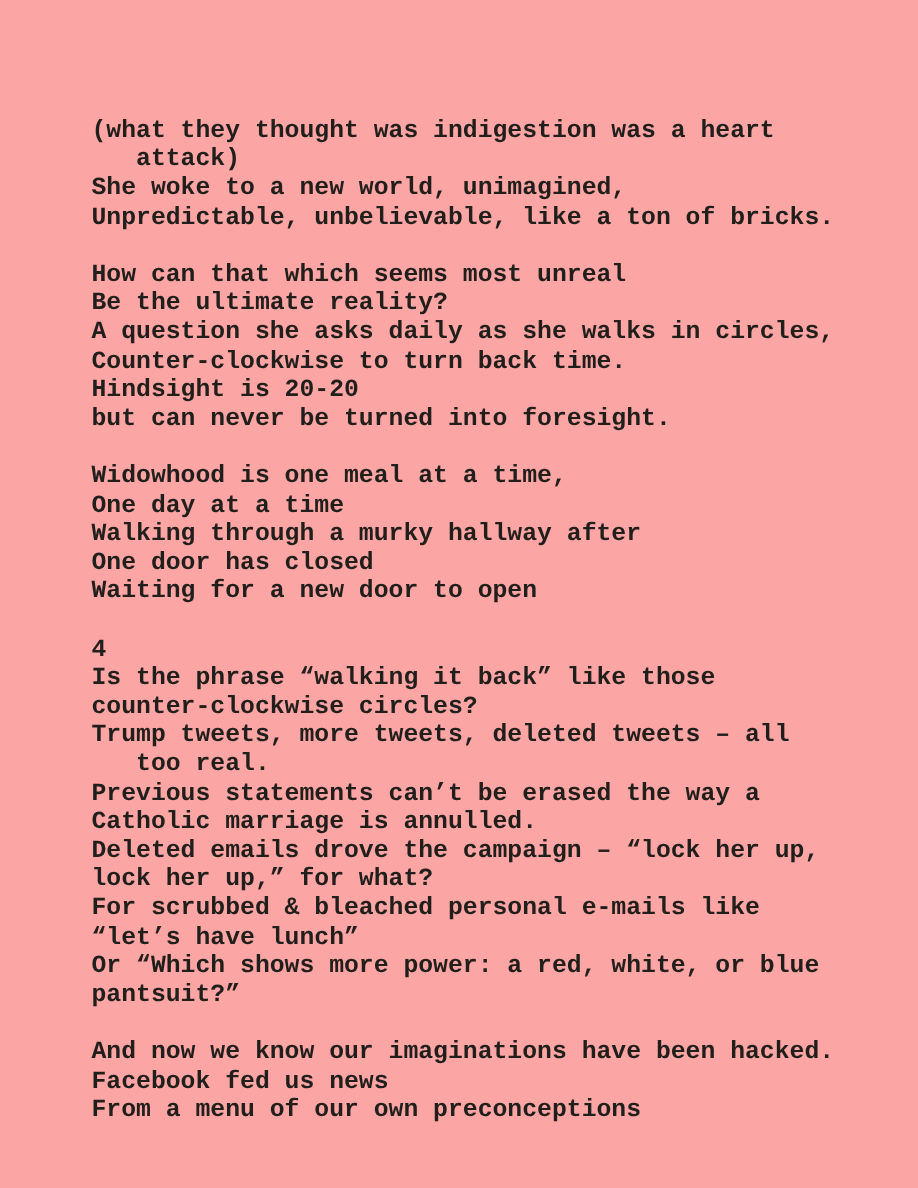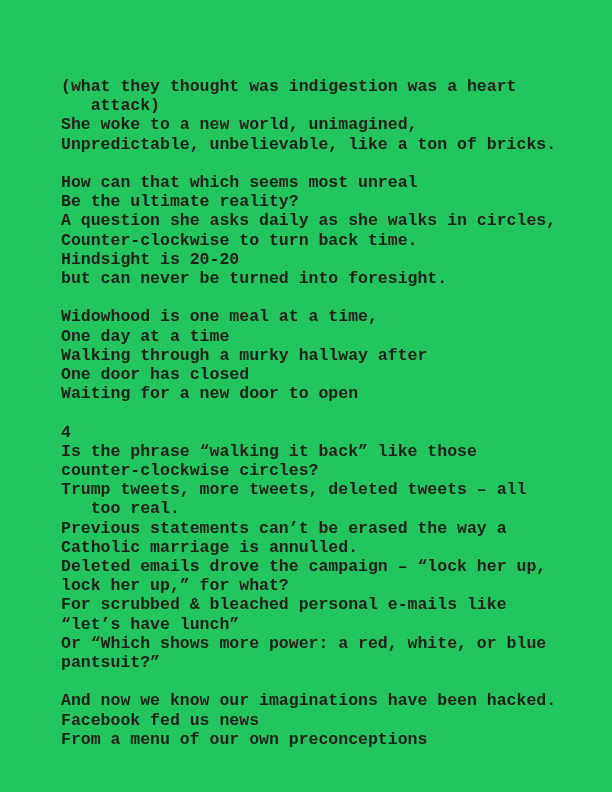--- a/index.html
+++ b/index.html
@@ -10,21 +10,21 @@
     width: 612px;
     height: 792px;
     position: relative;
     overflow: hidden;
     background: #f8f5e2;
     font-family: "Liberation Mono", "DejaVu Sans Mono", monospace;
   }
   .page {
     position: absolute;
     inset: 0;
-    background: #22c55e;
+    background: #fca5a5;
   }
   .poem {
     position: absolute;
     left: 61px;
     top: 77px;
     right: 20px;
     color: #211f1b;
     font-family: "Liberation Mono", "DejaVu Sans Mono", monospace;
     font-weight: 700;
     font-size: 16.5px;

